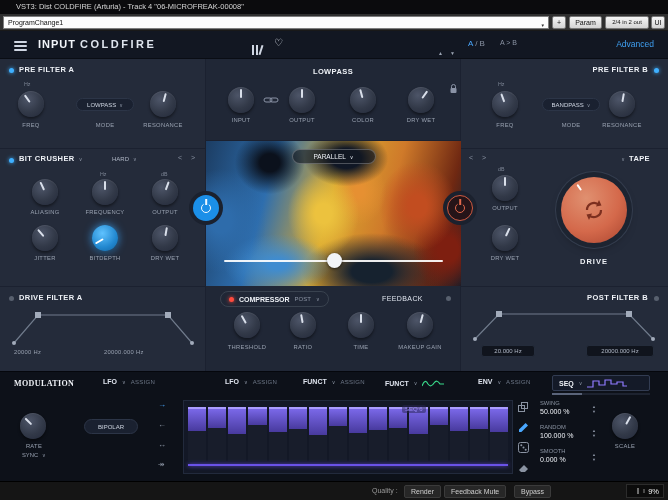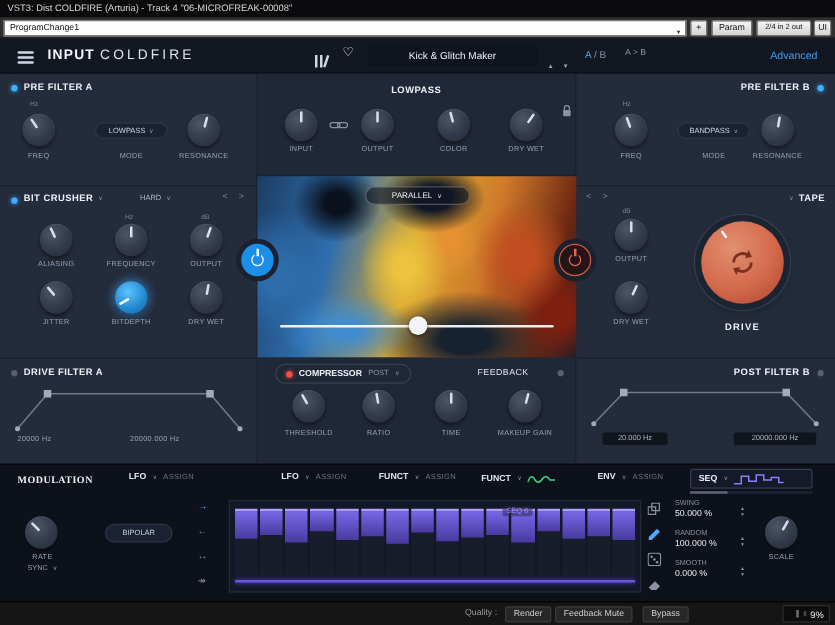--- a/index.html
+++ b/index.html
@@ -1,36 +1,36 @@
 <!DOCTYPE html>
 <html><head>
 <meta charset="utf-8">
 <style>
   *{box-sizing:border-box;margin:0;padding:0;}
   html,body{width:668px;height:500px;}
   body{position:relative;overflow:hidden;background:#242b3a;
        font-family:"Liberation Sans","DejaVu Sans",sans-serif;color:#e8ecf3;}
   
   .titlebar{position:absolute;left:0;top:0;width:668px;height:14px;background:#0b0b0d;
-            color:#d6d6d6;font-size:7.5px;line-height:14px;padding-left:6px;}
+            color:#d6d6d6;font-size:7.5px;line-height:14px;padding-left:16px;}
   .toolbar{position:absolute;left:0;top:14px;width:668px;height:17px;background:#2f2f2f;
            border-bottom:1px solid #191919;}
   .combo{position:absolute;left:3px;top:2px;width:546px;height:13px;background:#fdfdfd;
          border:1px solid #7e7e7e;font-size:7px;color:#111;line-height:11px;padding:0 4px;}
   .combo .cc{position:absolute;right:3px;top:3px;font-size:4.5px;color:#333;}
   .tbtn{position:absolute;top:2px;height:13px;background:linear-gradient(#f5f5f5,#d4d4d4);
         border:1px solid #777;border-radius:2px;font-size:7px;color:#111;text-align:center;
         line-height:11px;padding:0 2px;}
   
   .pheader{position:absolute;left:0;top:31px;width:668px;height:28px;background:#121722;
            border-bottom:1px solid #0a0d14;}
   .pheader > *{position:absolute;}
   .burger span{display:block;width:13px;height:2px;background:#cfd6e2;margin-bottom:2px;border-radius:1px;}
   .logo{font-size:11px;letter-spacing:1px;color:#f2f5fa;white-space:nowrap;}
-  .logo .l2{font-weight:400;letter-spacing:2.5px;color:#dfe5ee;}
+  .logo .l2{font-weight:700;letter-spacing:2.5px;color:#dfe5ee;}
   .libicon span{display:inline-block;width:2px;height:10px;background:#cfd6e2;margin-right:2px;vertical-align:middle;}
   .libicon span:last-child{transform:rotate(18deg);}
   .presetbox{background:#0e131d;border-radius:3px;width:136px;height:17px;text-align:center;
              font-size:8px;line-height:17px;color:#eef1f6;}
   .tinytri{font-size:5px;color:#9aa3b2;}
   .ab{font-size:8px;color:#8a93a3;}
   .ab .on{color:#4aa8ff;}
   .advanced{font-size:8.5px;color:#3f9ff0;}
   
   .main{position:absolute;left:0;top:59px;width:668px;height:312px;background:#242b3a;}
@@ -151,21 +151,20 @@
       <span></span>
       <span></span>
       <span></span>
     </div>
   <div class="logo" style="left:38px;top:7px;">
     <b>INPUT</b>
     <span class="l2">COLDFIRE</span>
   </div>
   <div class="libicon" style="left:252px;top:9px;"><span></span><span></span><span></span></div>
   <div style="left:274px;top:6px;font-size:10px;color:#dfe5ee;">♡</div>
-  <div class="presetbox" style="left:294px;top:5px;">Kick &amp; Glitch Maker</div>
   <div style="left:438px;top:10px;"><span class="tinytri">▲</span></div>
   <div style="left:450px;top:10px;"><span class="tinytri">▼</span></div>
   <div class="ab" style="left:468px;top:8px;">
     <span class="on">A</span>
     <span>/</span>
     <span>B</span>
   </div>
   <div class="ab" style="left:500px;top:8px;font-size:7px;">A &gt; B</div>
   <div class="advanced" style="right:14px;top:8px;">Advanced</div>
 </div>
@@ -295,21 +294,21 @@
       <span class="caret">∨</span>
     </div>
     <span class="klabel" style="left:81px;top:63px;width:58px;">MODE</span>
     <div class="knob" style="left:148px;top:32px;--rot:10deg;"></div>
     <span class="klabel" style="left:131px;top:63px;width:60px;">RESONANCE</span>
   </section>
 
   <section class="sec" style="left:461px;top:90px;width:207px;height:138px;border-bottom:1px solid #1b2130;">
     <span class="navarrow" style="left:8px;top:5px;">&lt;</span>
     <span class="navarrow" style="left:21px;top:5px;">&gt;</span>
-    <div class="titlegroup" style="right:8px;top:5px;">
+    <div class="titlegroup" style="right:18px;top:5px;">
       <span class="caret">∨</span>
       <span class="sec-title">TAPE</span>
     </div>
     <span class="unit" style="left:37px;top:17px;">dB</span>
     <div class="knob" style="left:31px;top:26px;--rot:0deg;"></div>
     <span class="klabel" style="left:14px;top:56px;width:60px;">OUTPUT</span>
     <div class="knob" style="left:31px;top:76px;--rot:25deg;"></div>
     <span class="klabel" style="left:14px;top:106px;width:60px;">DRY WET</span>
     <div class="drive" style="left:100px;top:28px;">
       <svg width="24" height="24" viewBox="0 0 24 24">

